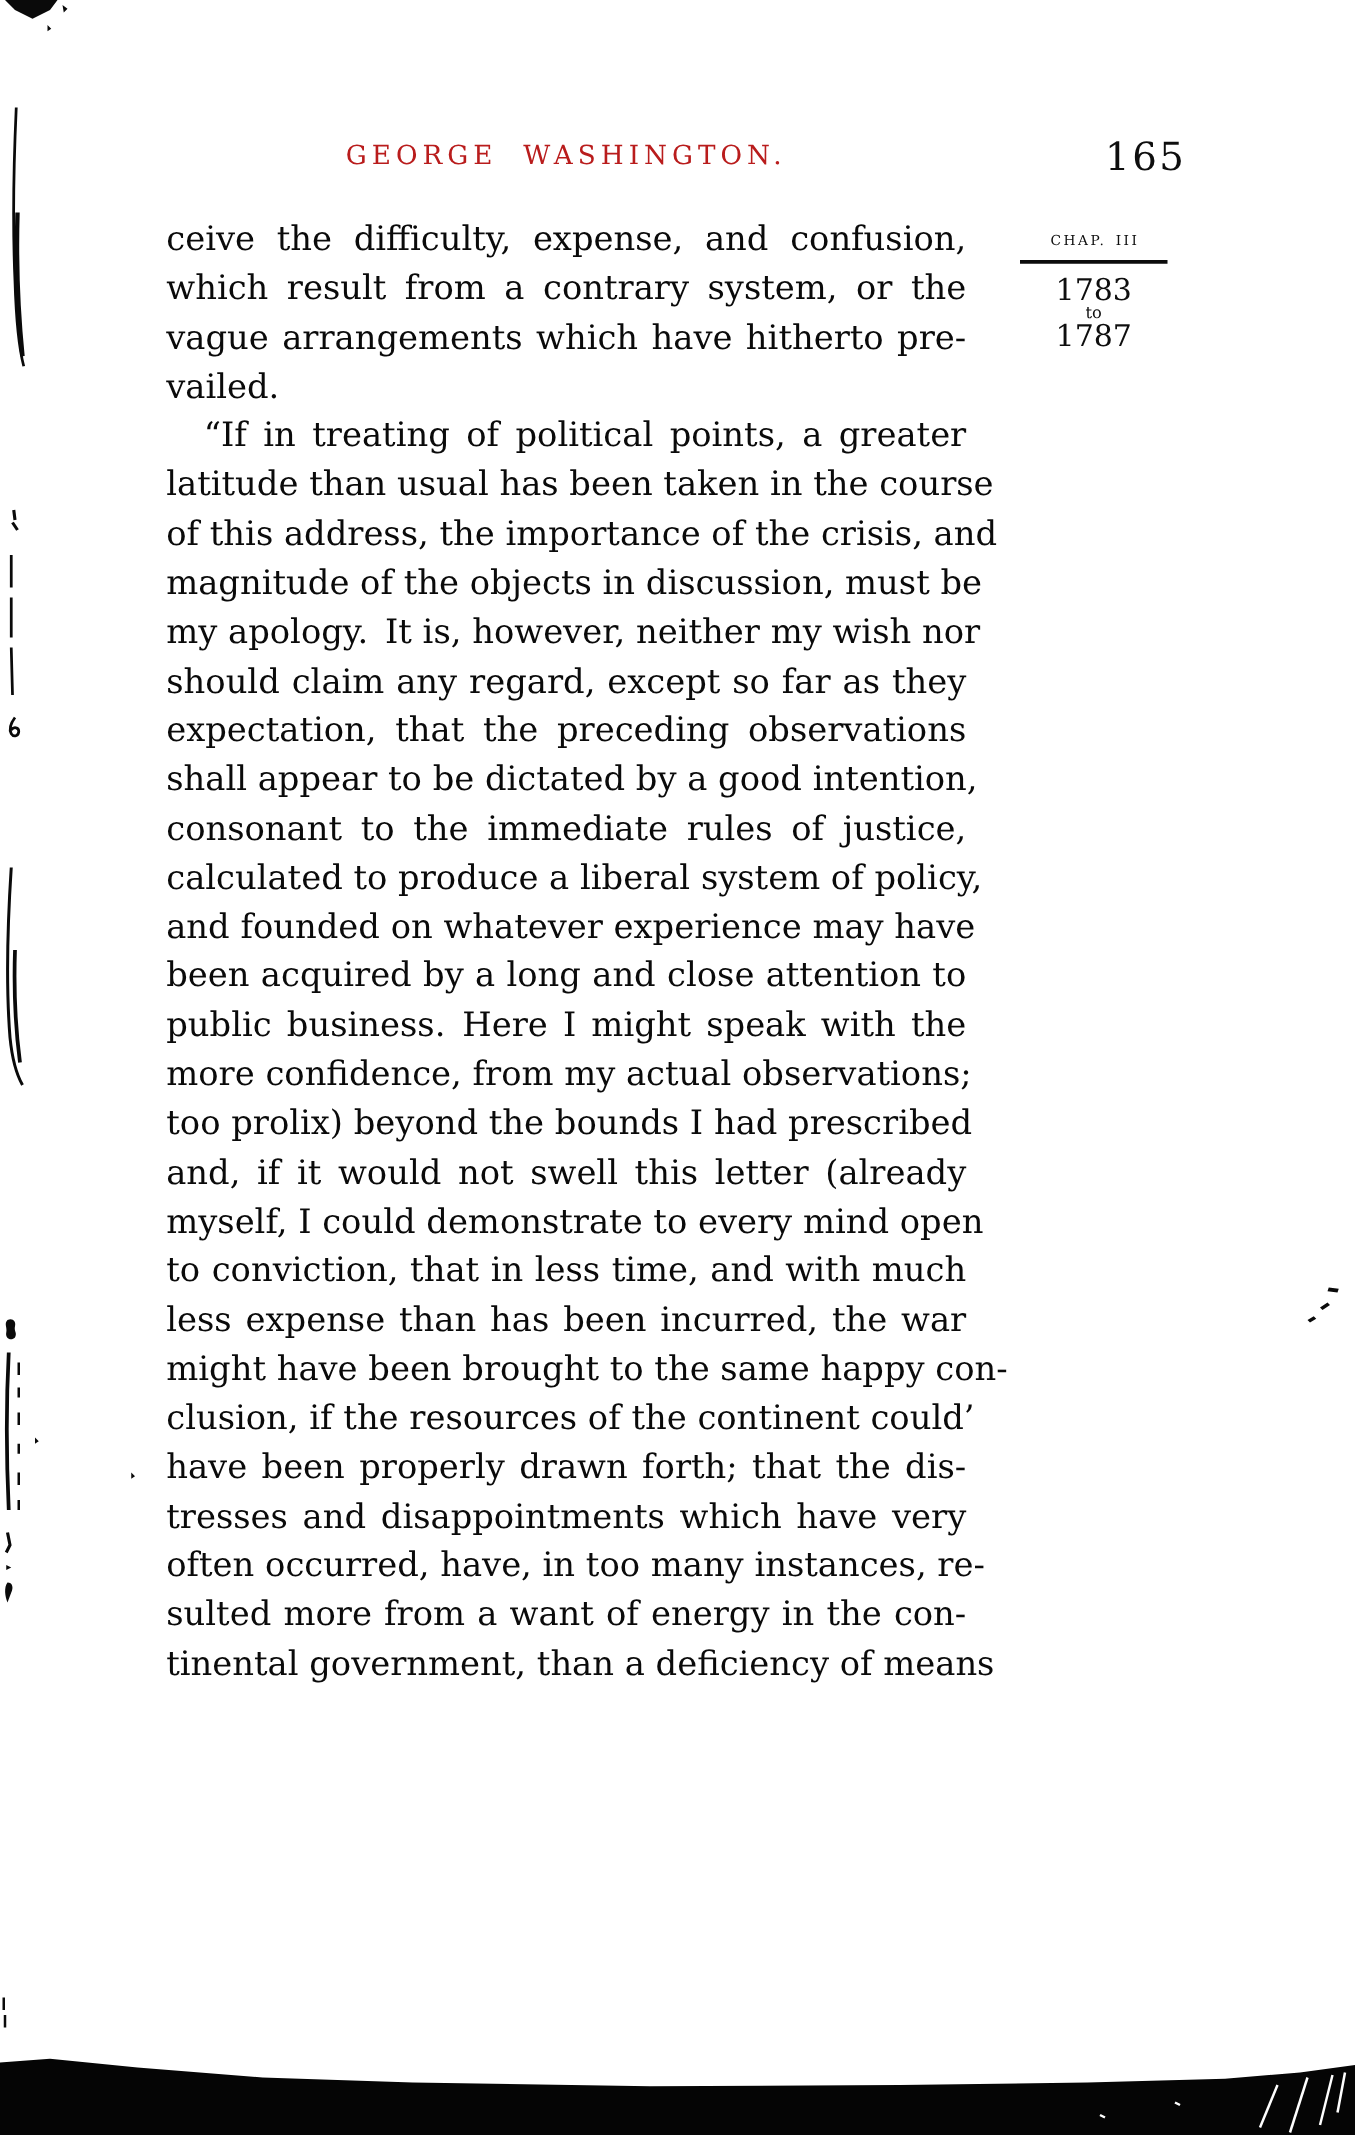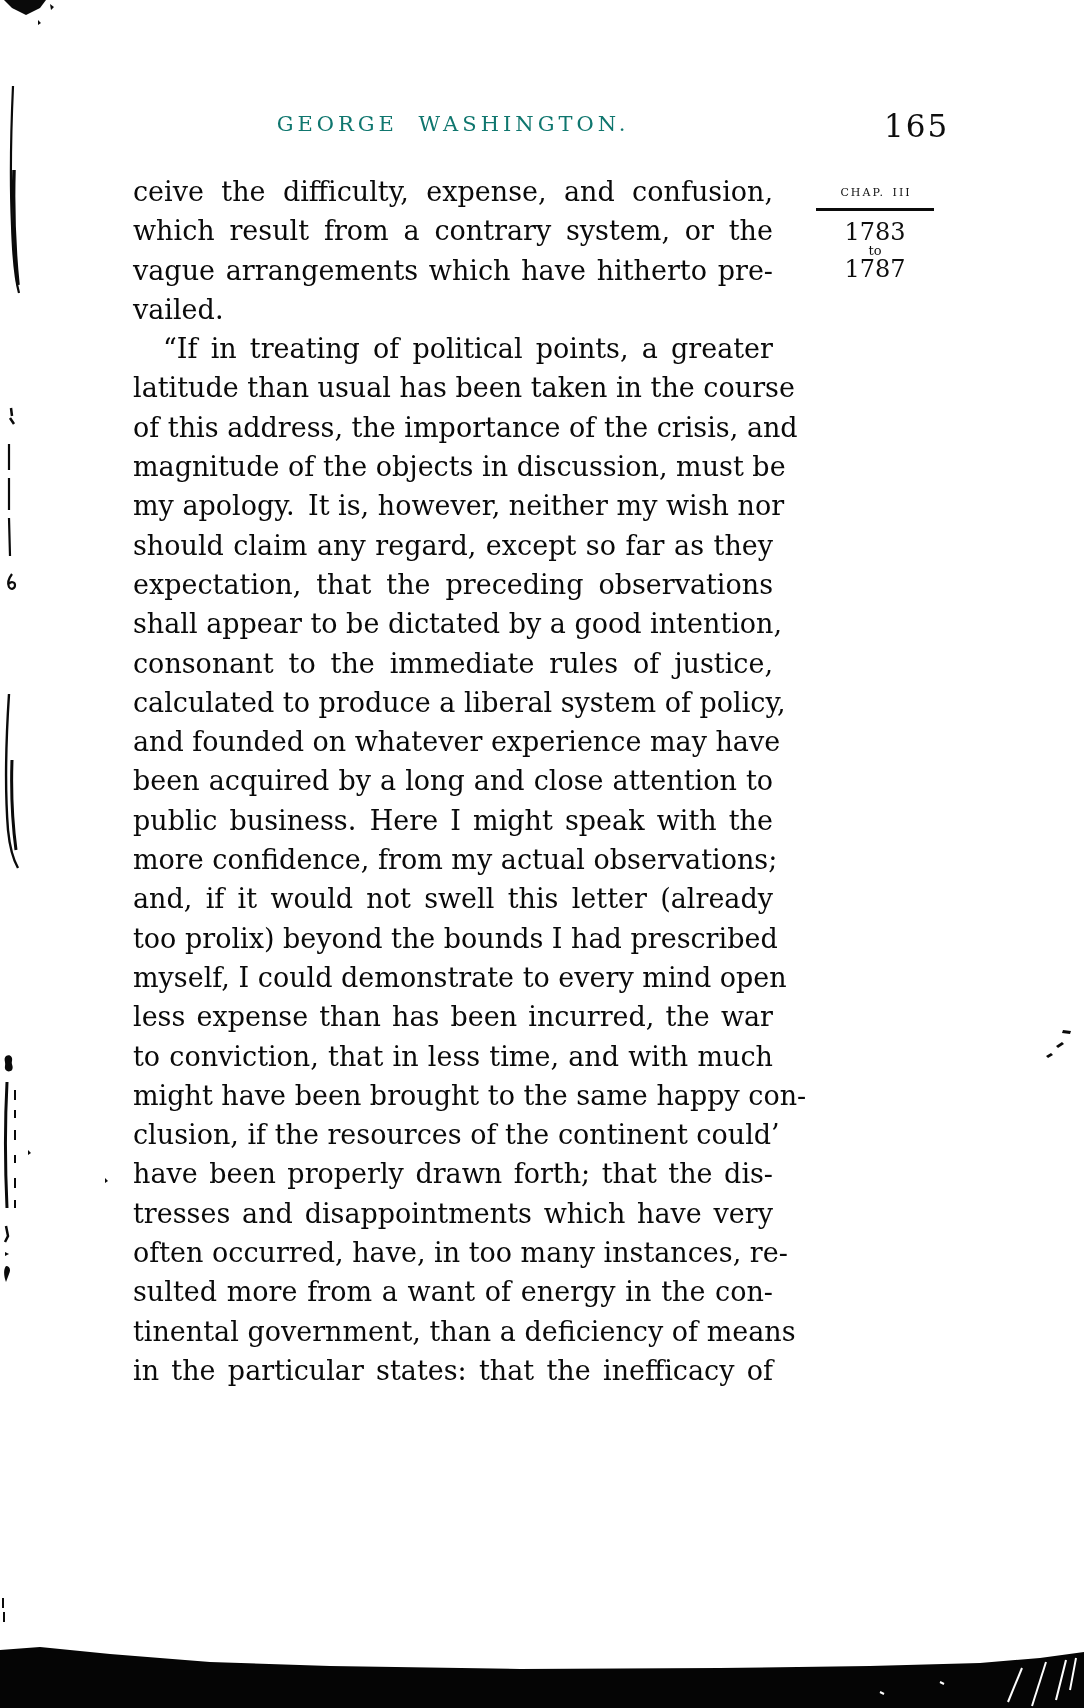--- a/index.html
+++ b/index.html
@@ -9,21 +9,21 @@
     background:#ffffff;
     overflow:hidden;
     font-family:"DejaVu Serif","Liberation Serif",serif;
     color:#0b0b0b;
   }
   
   .running-title{
     position:absolute;left:133px;top:112px;width:640px;
     text-align:center;
     font-size:21px;letter-spacing:4px;word-spacing:10px;
-    color:#0f766e;
+    color:#b91c1c;
   }
   .page-number{
     position:absolute;left:884px;top:108px;width:70px;
     font-size:31px;letter-spacing:2px;
     color:#0e0e0e;
   }
   
   .body-text{
     position:absolute;left:133px;top:172px;width:640px;
   }
@@ -80,33 +80,32 @@
       <div class="line">my apology. It is, however, neither my wish nor</div>
       <div class="line">should claim any regard, except so far as they</div>
       <div class="line">expectation, that the preceding observations</div>
       <div class="line">shall appear to be dictated by a good intention,</div>
       <div class="line">consonant to the immediate rules of justice,</div>
       <div class="line">calculated to produce a liberal system of policy,</div>
       <div class="line">and founded on whatever experience may have</div>
       <div class="line">been acquired by a long and close attention to</div>
       <div class="line">public business. Here I might speak with the</div>
       <div class="line">more confidence, from my actual observations;</div>
+      <div class="line">too prolix) beyond the bounds I had prescribed</div>
       <div class="line">and, if it would not swell this letter (already</div>
-      <div class="line">too prolix) beyond the bounds I had prescribed</div>
       <div class="line">myself, I could demonstrate to every mind open</div>
+      <div class="line">to conviction, that in less time, and with much</div>
       <div class="line">less expense than has been incurred, the war</div>
-      <div class="line">to conviction, that in less time, and with much</div>
       <div class="line">might have been brought to the same happy con-</div>
       <div class="line">clusion, if the resources of the continent could’</div>
       <div class="line">have been properly drawn forth; that the dis-</div>
       <div class="line">tresses and disappointments which have very</div>
       <div class="line">often occurred, have, in too many instances, re-</div>
       <div class="line">sulted more from a want of energy in the con-</div>
       <div class="line">tinental government, than a deficiency of means</div>
-      <div class="line">in the particular states: that the inefficacy of</div>
     </div>
 
   <svg class="artifacts" viewBox="0 0 1084 1708" xmlns="http://www.w3.org/2000/svg">
 
     <path d="M4,0 L46,0 L40,8 L26,15 L12,8 Z M50,4 l4,3 -3,3 z M38,20 l3,3 -3,2 z" fill="#0a0a0a"></path>
 
     <path d="M13,86 C11,130 10,180 12,225 C13,258 15,278 19,293" stroke="#0a0a0a" stroke-width="2.2" fill="none"></path>
     <path d="M14,170 C13,205 14,245 18,285" stroke="#0a0a0a" stroke-width="3.5" fill="none"></path>
     <path d="M11,408 l1,8 M10,418 l4,6" stroke="#0a0a0a" stroke-width="2.5" fill="none"></path>
     <path d="M9,444 L9,470 M9,478 L9,510 M9,518 L10,556" stroke="#0a0a0a" stroke-width="2.2" fill="none"></path>

